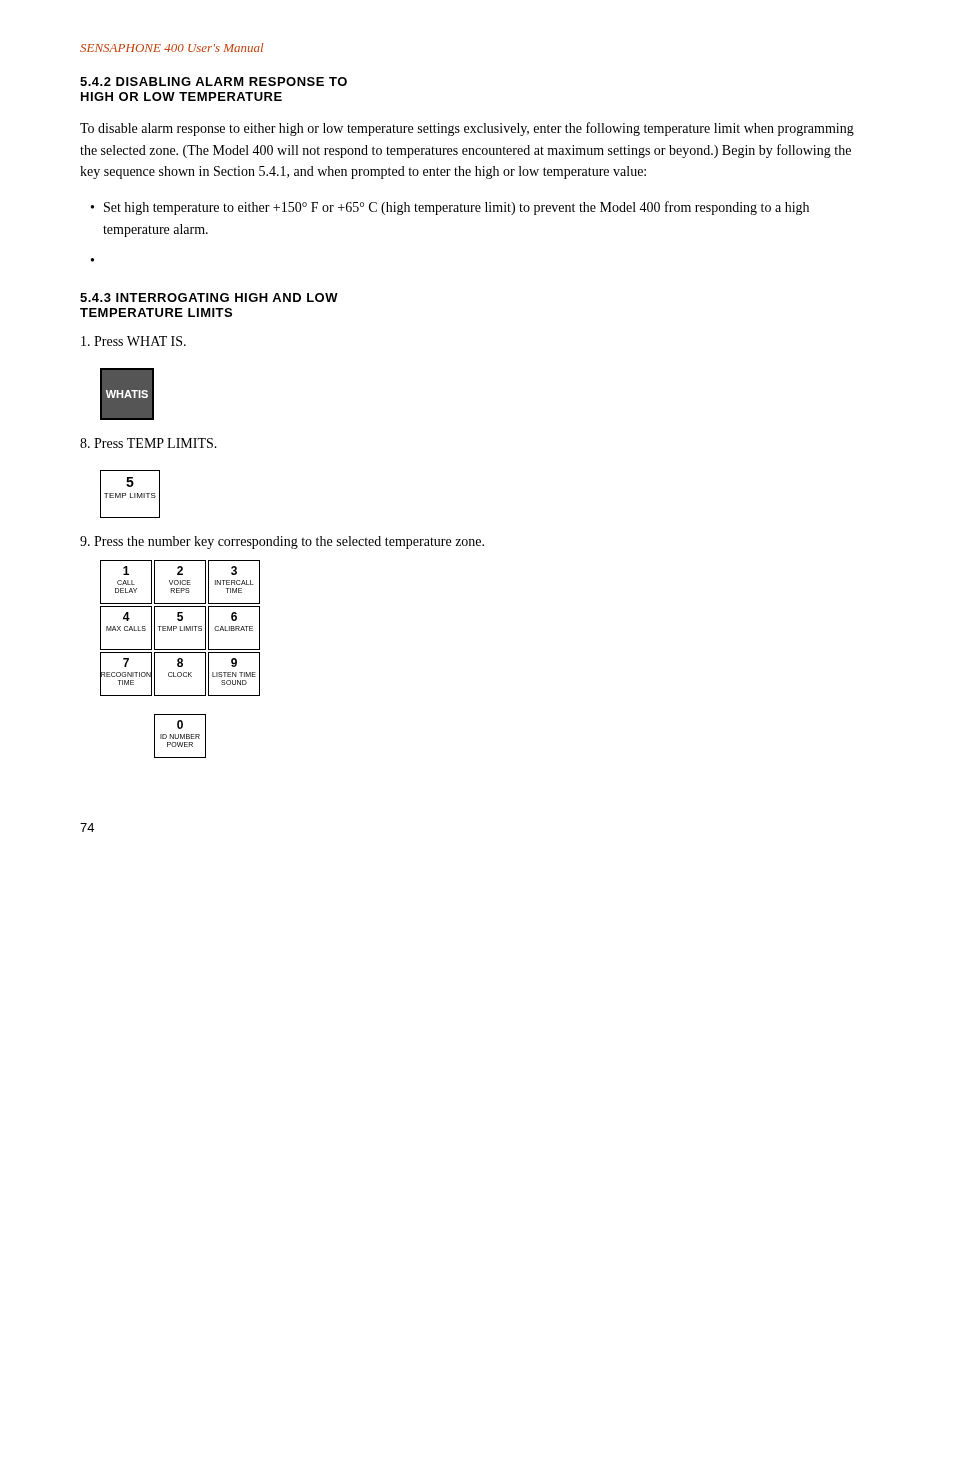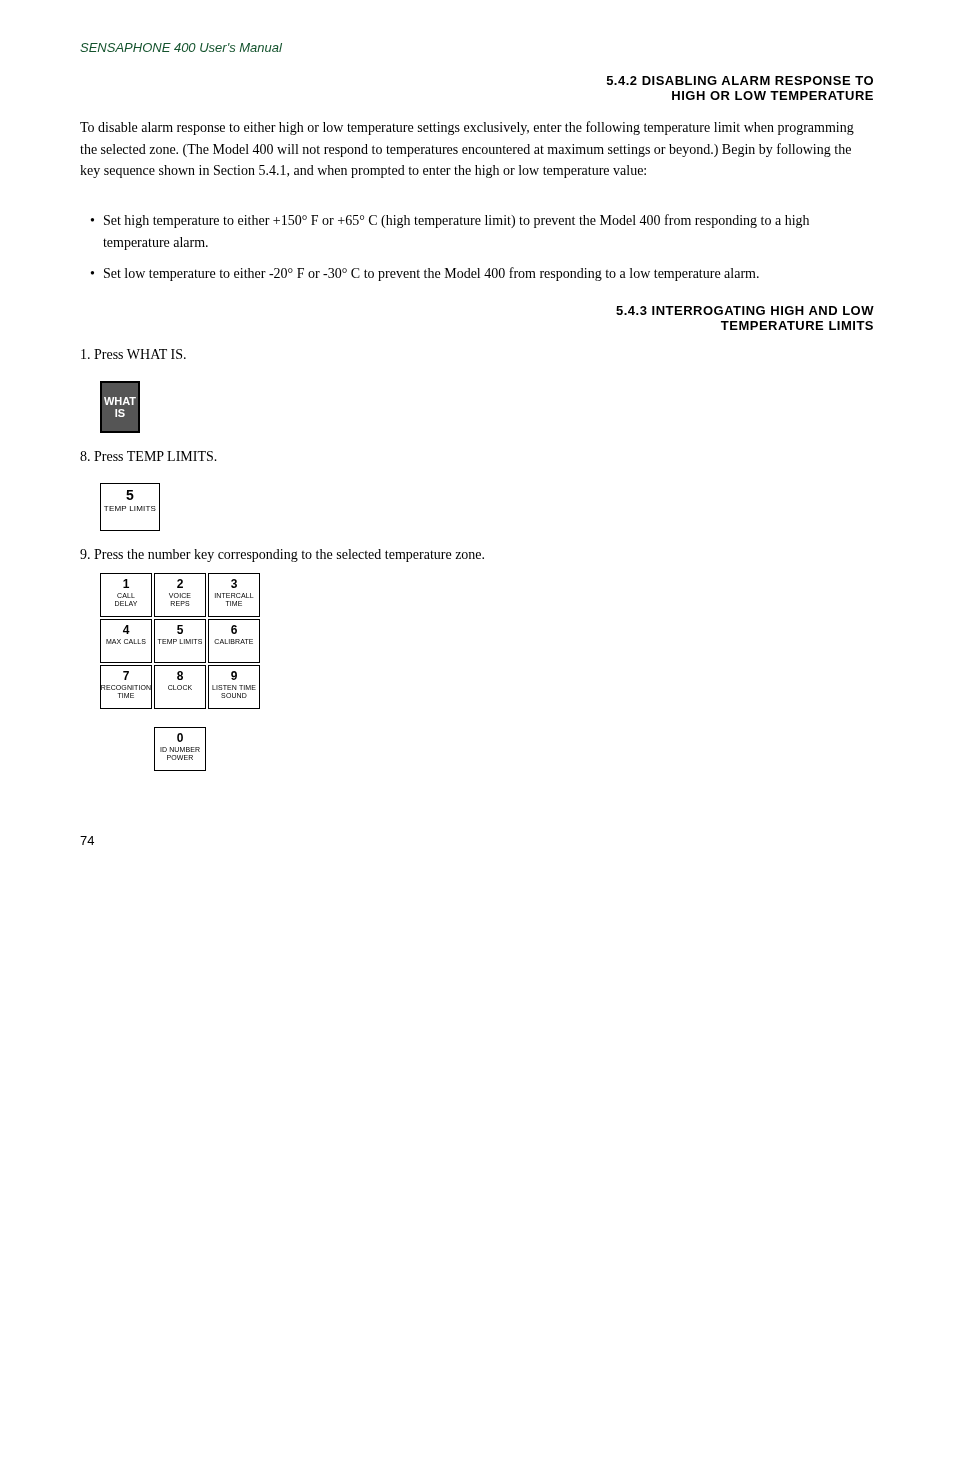--- a/index.html
+++ b/index.html
@@ -6,39 +6,39 @@
     body {
       background: #fff;
       font-family: Georgia, 'Times New Roman', serif;
       font-size: 14px;
       color: #000;
       width: 954px;
       min-height: 1475px;
       padding: 40px 80px 60px 80px;
     }
     .header {
-      font-family: Liberation Sans, sans-serif;
+      font-family: Liberation Serif, serif;
       font-size: 13px;
-      color: #14532d;
+      color: #c2410c;
       margin-bottom: 18px;
       font-style: italic;
     }
     .section-title {
       font-family: Arial, sans-serif;
       font-weight: bold;
       font-size: 13px;
-      text-align: right;
+      text-align: left;
       text-transform: uppercase;
       margin-bottom: 14px;
       letter-spacing: 0.5px;
     }
     .body-text {
       font-size: 14px;
       line-height: 1.55;
-      margin-bottom: 28px;
+      margin-bottom: 14px;
     }
     .bullet-list {
       margin: 0 0 18px 10px;
     }
     .bullet-item {
       display: flex;
       margin-bottom: 10px;
       line-height: 1.55;
     }
     .bullet-dot {
@@ -97,24 +97,24 @@
     }
     .page-number {
       font-family: Arial, sans-serif;
       font-size: 13px;
       margin-top: 62px;
     }
     .what-is-btn {
       border: 2px solid #000;
       background: #555;
       color: #fff;
-      width: 40px;
+      width: 54px;
       height: 52px;
       display: flex;
-      flex-direction: column;
+      flex-direction: row;
       align-items: center;
       justify-content: center;
       font-family: Arial, sans-serif;
       font-weight: bold;
       font-size: 11px;
       text-align: center;
     }
     .temp-limits-btn {
       border: 1.5px solid #000;
       background: #fff;
@@ -157,21 +157,20 @@
 <p class="body-text">To disable alarm response to either high or low temperature settings exclusively, enter the following temperature limit when programming the selected zone. (The Model 400 will not respond to temperatures encountered at maximum settings or beyond.) Begin by following the key sequence shown in Section 5.4.1, and when prompted to enter the high or low temperature value:</p>
 
 
 <div class="bullet-list">
   <div class="bullet-item">
     <span class="bullet-dot">•</span>
     <span>Set high temperature to either +150° F or +65° C (high temperature limit) to prevent the Model 400 from responding to a high temperature alarm.</span>
   </div>
   <div class="bullet-item">
     <span class="bullet-dot">•</span>
-    <span>Set low temperature to either -20° F or -30° C to prevent the Model 400 from responding to a low temperature alarm.</span>
   </div>
 </div>
 
 
 <div class="section-title">
   <span>5.4.3 INTERROGATING HIGH AND LOW</span><br>
   <span>TEMPERATURE LIMITS</span>
 </div>
 
 

